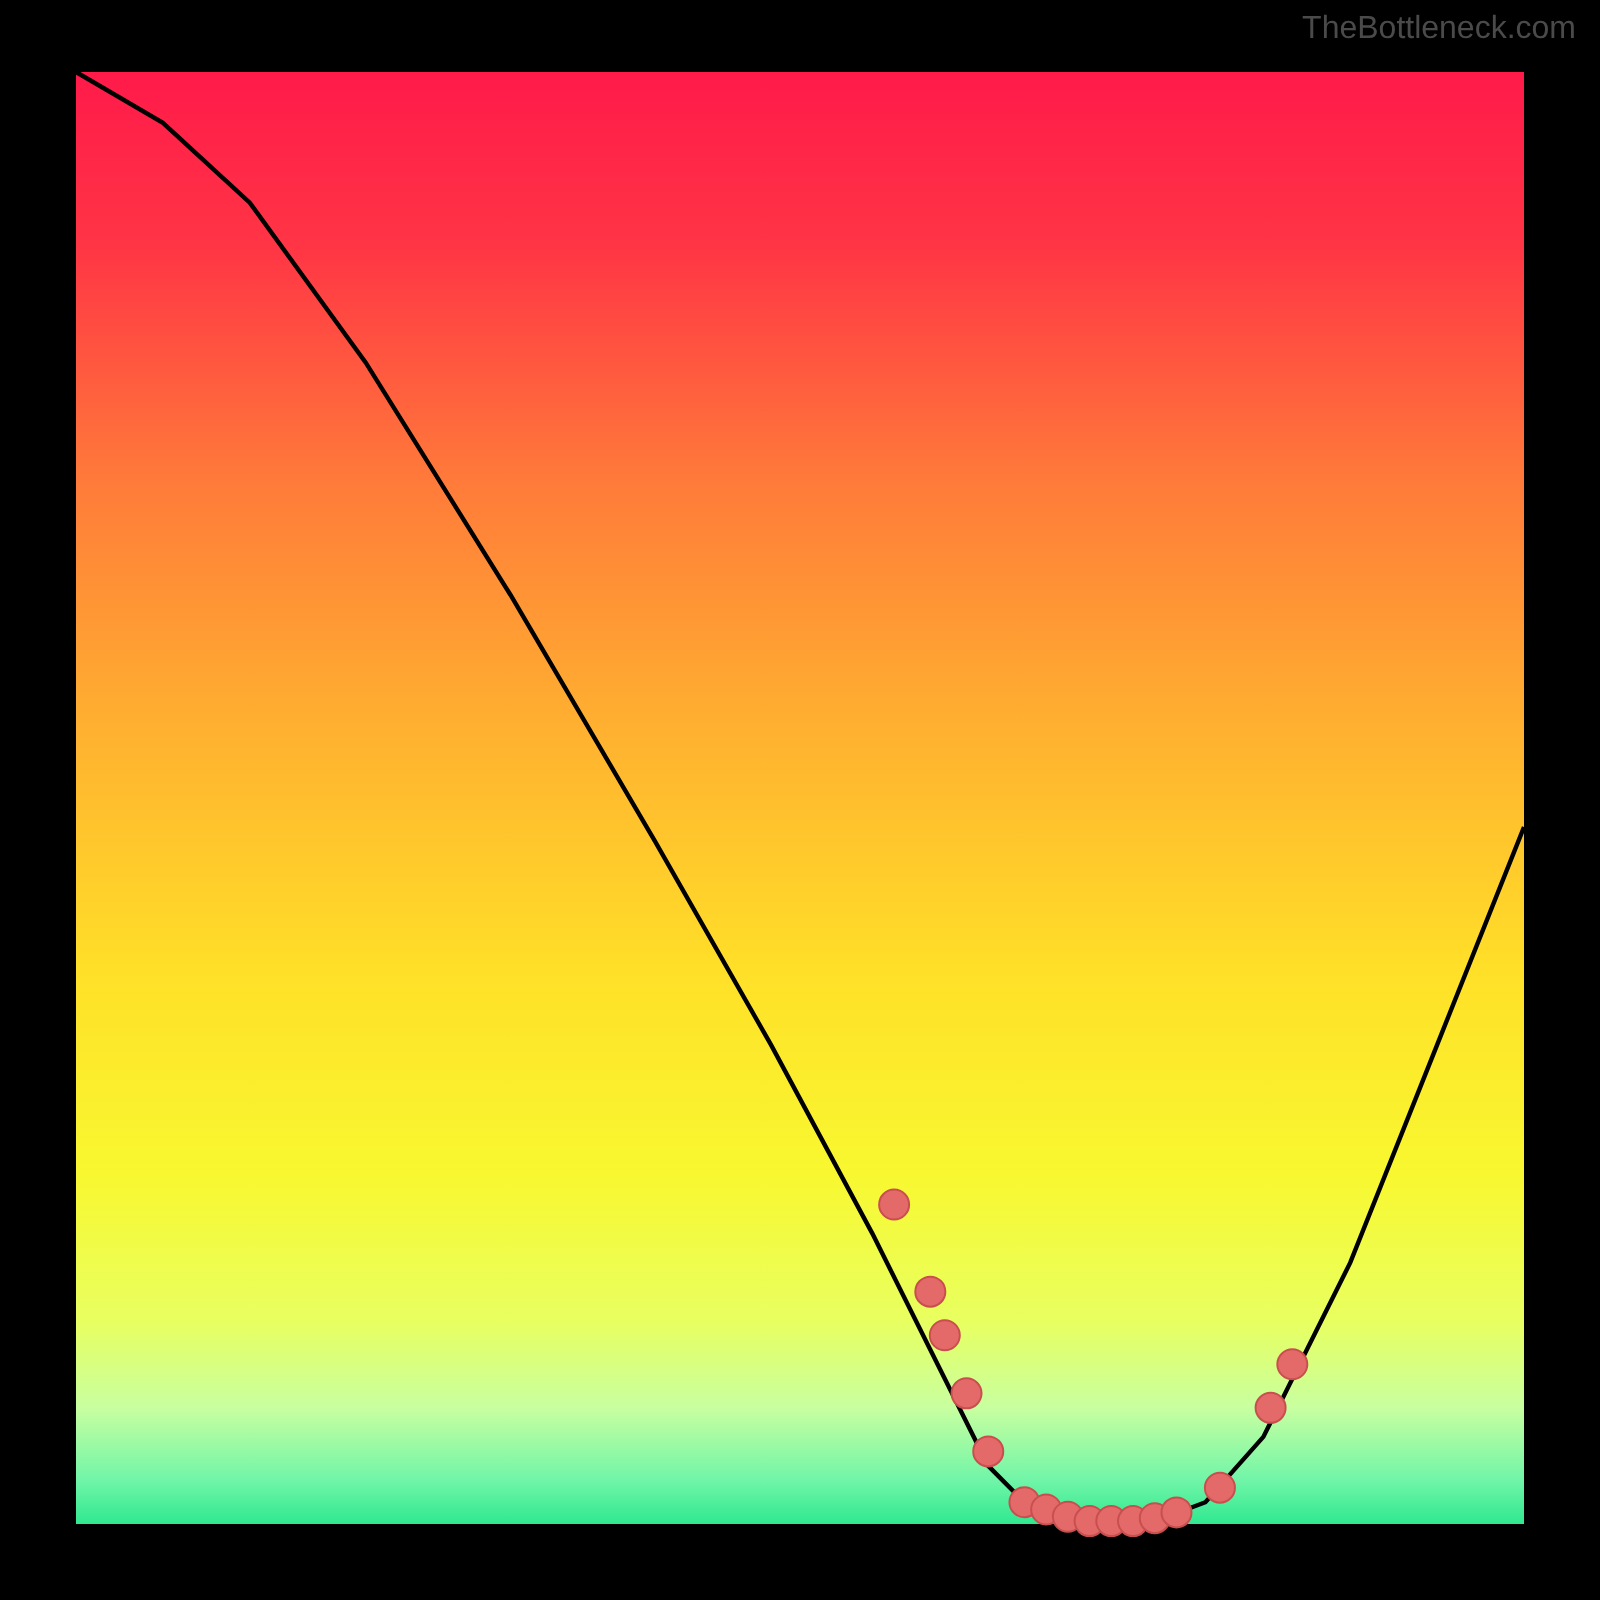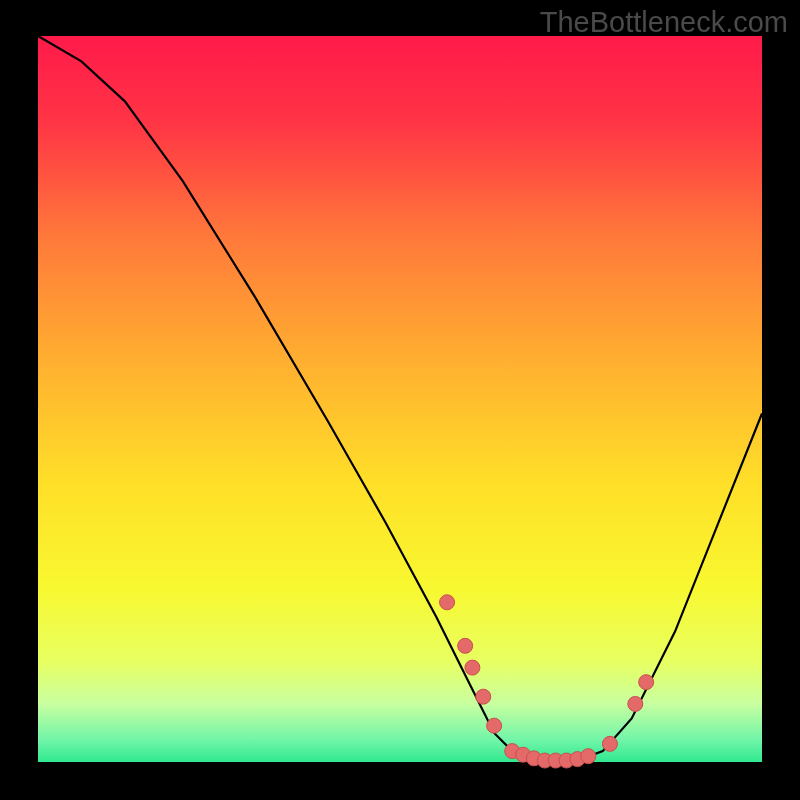--- a/index.html
+++ b/index.html
@@ -14,21 +14,21 @@
   .container {
     position: relative;
     width: 800px;
     height: 800px;
   }
   .watermark {
     position: absolute;
     top: 6px;
     right: 12px;
     color: #4a4a4a;
-    font-size: 29px;
+    font-size: 16px;
     font-weight: 500;
     z-index: 10;
     font-family: Arial, sans-serif;
   }
   svg {
     position: absolute;
     top: 0;
     left: 0;
   }
 </style>

